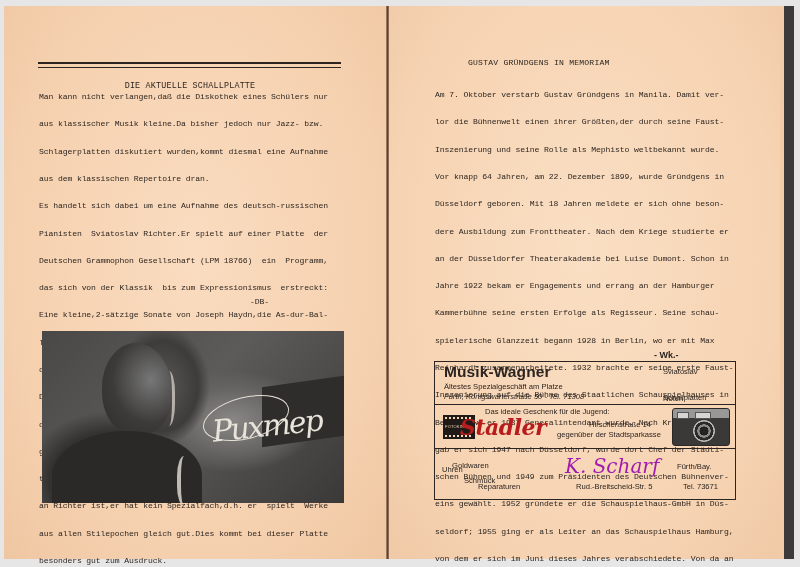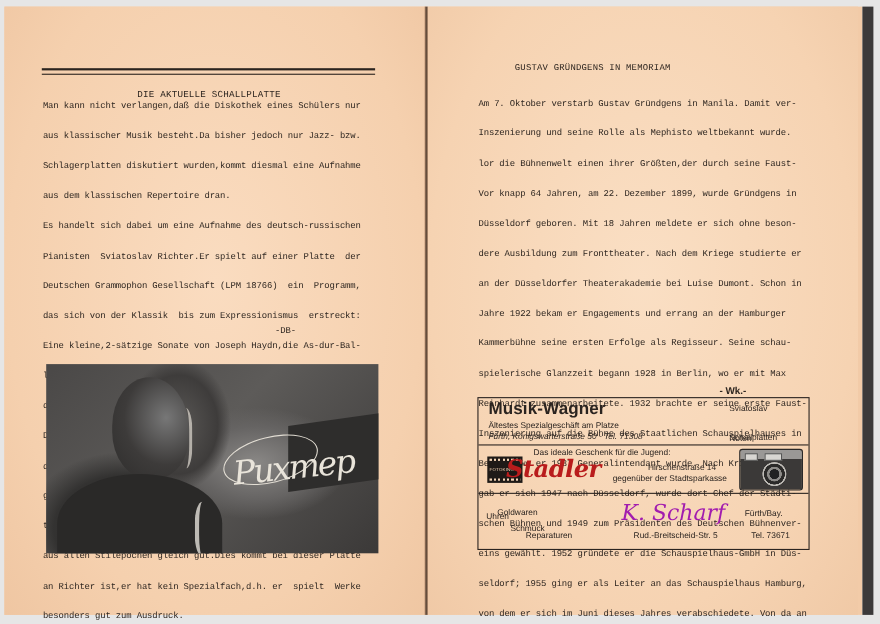--- a/index.html
+++ b/index.html
@@ -142,36 +142,36 @@
 
 <div class="spread"></div>
 
 <div class="page-left"></div>
 <div class="left-header typed">DIE AKTUELLE SCHALLPLATTE</div>
 <div class="rule-thick"></div>
 <div class="rule-thin"></div>
 
 <div class="left-body typed">
   <div>Man kann nicht verlangen,daß die Diskothek eines Schülers nur</div>
-  <div>aus klassischer Musik besteht.Da bisher jedoch nur Jazz- bzw.</div>
+  <div>aus klassischer Musik kleine.Da bisher jedoch nur Jazz- bzw.</div>
   <div>Schlagerplatten diskutiert wurden,kommt diesmal eine Aufnahme</div>
   <div>aus dem klassischen Repertoire dran.</div>
   <div>Es handelt sich dabei um eine Aufnahme des deutsch-russischen</div>
   <div>Pianisten  Sviatoslav Richter.Er spielt auf einer Platte  der</div>
   <div>Deutschen Grammophon Gesellschaft (LPM 18766)  ein  Programm,</div>
   <div>das sich von der Klassik  bis zum Expressionismus  erstreckt:</div>
   <div>Eine kleine,2-sätzige Sonate von Joseph Haydn,die As-dur-Bal-</div>
   <div>lade von Frédéric  Chopin, 3 Préludes von Claude Debussy  und</div>
   <div>die große B-dur-Sonate von Serge Prokofieff.</div>
   <div>Diese Aufnahme hat gewissermaßen einen dokumentarischen Wert,</div>
   <div>denn sie zeigt, wie vielseitig dieser enorme, von allen Fach-</div>
   <div>größen anerkannte Pianist ist:sein Repertoire umfaßt Musikli-</div>
   <div>teratur von Bach bis Schostakowitsch,und,was das bedeutendste</div>
+  <div>an Richter ist,er hat kein Spezialfach,d.h. er  spielt  Werke</div>
   <div>aus allen Stilepochen gleich gut.Dies kommt bei dieser Platte</div>
-  <div>an Richter ist,er hat kein Spezialfach,d.h. er  spielt  Werke</div>
   <div>besonders gut zum Ausdruck.</div>
   
   
   
   
   
   
   
   
   
@@ -189,22 +189,22 @@
   <div class="autograph">Рихтер</div>
 </div>
 
 <div class="gutter"></div>
 
 <div class="page-right"></div>
 <div class="right-title typed">GUSTAV GRÜNDGENS IN MEMORIAM</div>
 
 <div class="right-body typed">
   <div>Am 7. Oktober verstarb Gustav Gründgens in Manila. Damit ver-</div>
+  <div>lor die Bühnenwelt einen ihrer Größten,der durch seine Faust-</div>
   <div>Inszenierung und seine Rolle als Mephisto weltbekannt wurde.</div>
-  <div>lor die Bühnenwelt einen ihrer Größten,der durch seine Faust-</div>
   <div>Vor knapp 64 Jahren, am 22. Dezember 1899, wurde Gründgens in</div>
   <div>Düsseldorf geboren. Mit 18 Jahren meldete er sich ohne beson-</div>
   <div>dere Ausbildung zum Fronttheater. Nach dem Kriege studierte er</div>
   <div>an der Düsseldorfer Theaterakademie bei Luise Dumont. Schon in</div>
   <div>Jahre 1922 bekam er Engagements und errang an der Hamburger</div>
   <div>Kammerbühne seine ersten Erfolge als Regisseur. Seine schau-</div>
   <div>spielerische Glanzzeit begann 1928 in Berlin, wo er mit Max</div>
   <div>Reinhardt zusammenarbeitete. 1932 brachte er seine erste Faust-</div>
   <div>Inszenierung auf die Bühne des Staatlichen Schauspielhauses in</div>
   <div>Berlin, wo er 1937 Generalintendant wurde. Nach Kriegsende be-</div>

